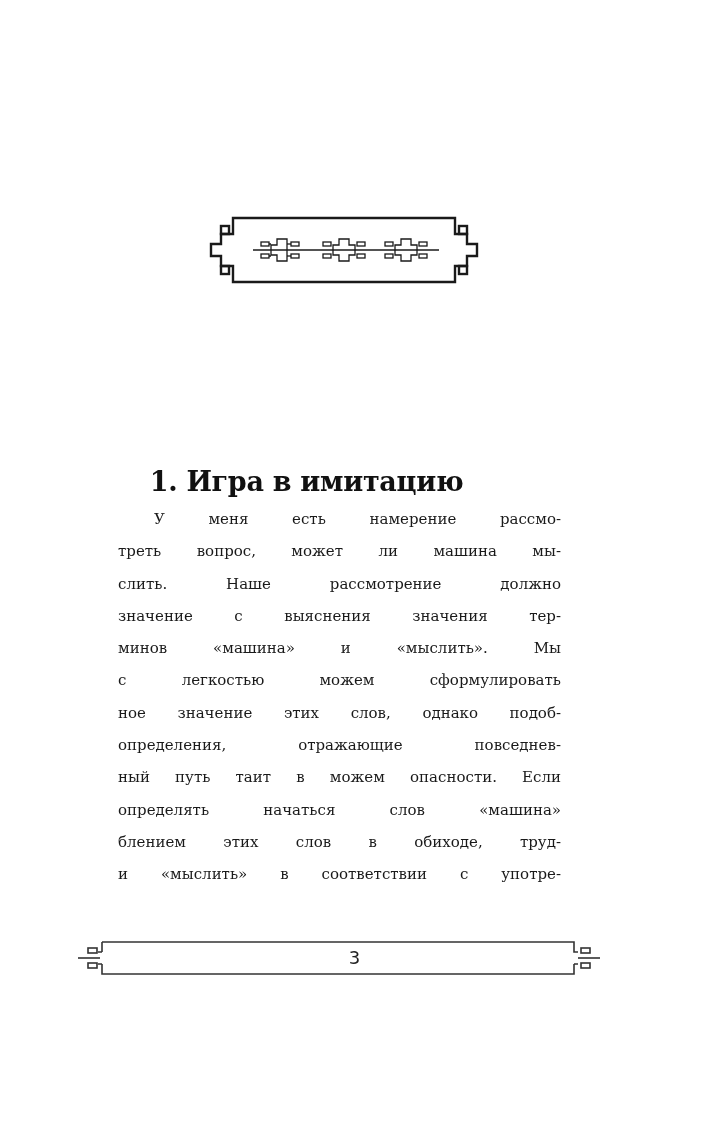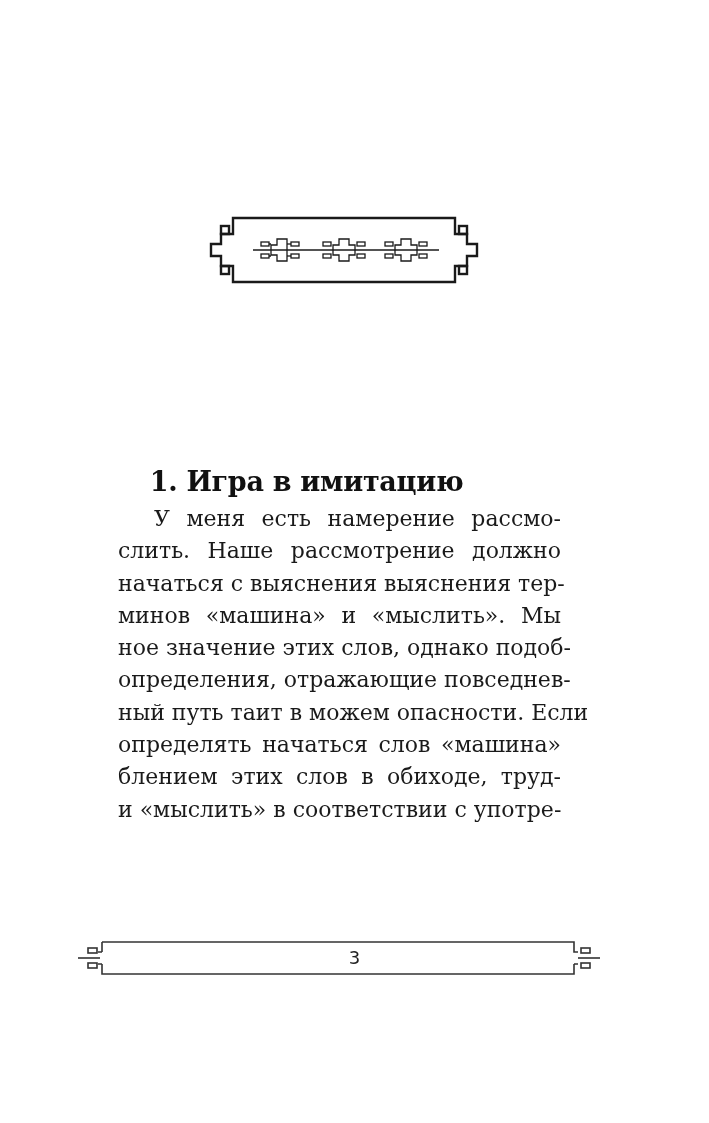--- a/index.html
+++ b/index.html
@@ -10,21 +10,21 @@
     text-align: center;
     font-family: "DejaVu Serif", serif;
     font-weight: bold;
     font-size: 27px;
     color: #111;
     letter-spacing: -0.3px;
   }
   .body-text {
     position: absolute; left: 118px; top: 503px; width: 443px;
     font-family: "DejaVu Serif", serif;
-    font-size: 22px;
+    font-size: 15px;
     line-height: 32.3px;
     color: #1a1a1a;
   }
   .line { display: block; text-align: justify; text-align-last: justify; white-space: nowrap; height: 32.3px; }
   .line.first { text-indent: 36px; }
   .footer { position: absolute; left: 76px; top: 938px; width: 526px; height: 40px; }
   .page-number {
     position: absolute; left: 0; width: 709px; top: 947px;
     text-align: center;
     font-family: "DejaVu Sans", sans-serif;
@@ -70,23 +70,25 @@
     <rect x="180" y="40" width="8" height="4"></rect>
     <rect x="214" y="28" width="8" height="4"></rect>
     <rect x="214" y="40" width="8" height="4"></rect>
   </g>
 </svg>
 
 <h1 class="chapter-title">1. Игра в имитацию</h1>
 
 <div class="body-text">
   <span class="line first">У меня есть намерение рассмо-</span>
+  <span class="line">треть вопрос, может ли машина мы-</span>
   <span class="line">слить. Наше рассмотрение должно</span>
-  <span class="line">начаться с выяснения выяснения тер-</span>
+  <span class="line">значение с выяснения значения тер-</span>
   <span class="line">минов «машина» и «мыслить». Мы</span>
+  <span class="line">с легкостью можем сформулировать</span>
   <span class="line">ное значение этих слов, однако подоб-</span>
   <span class="line">определения, отражающие повседнев-</span>
   <span class="line">ный путь таит в можем опасности. Если</span>
   <span class="line">определять начаться слов «машина»</span>
   <span class="line">блением этих слов в обиходе, труд-</span>
   <span class="line">и «мыслить» в соответствии с употре-</span>
 </div>
 
 <svg class="footer" viewBox="0 0 526 40" xmlns="http://www.w3.org/2000/svg">
   <g fill="none" stroke="#333" stroke-width="1.6">

